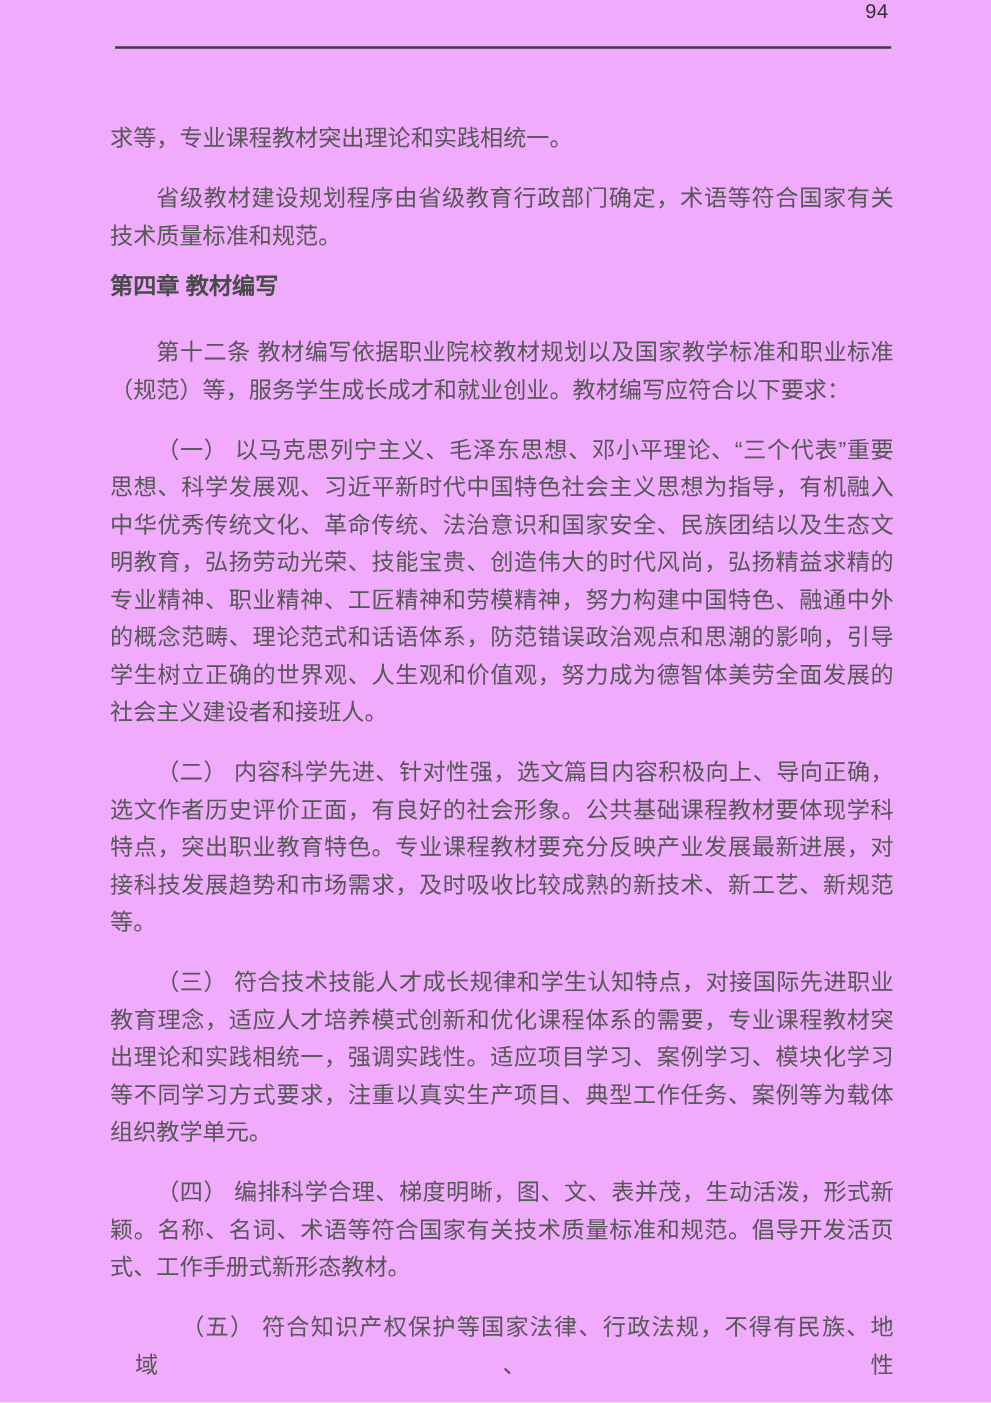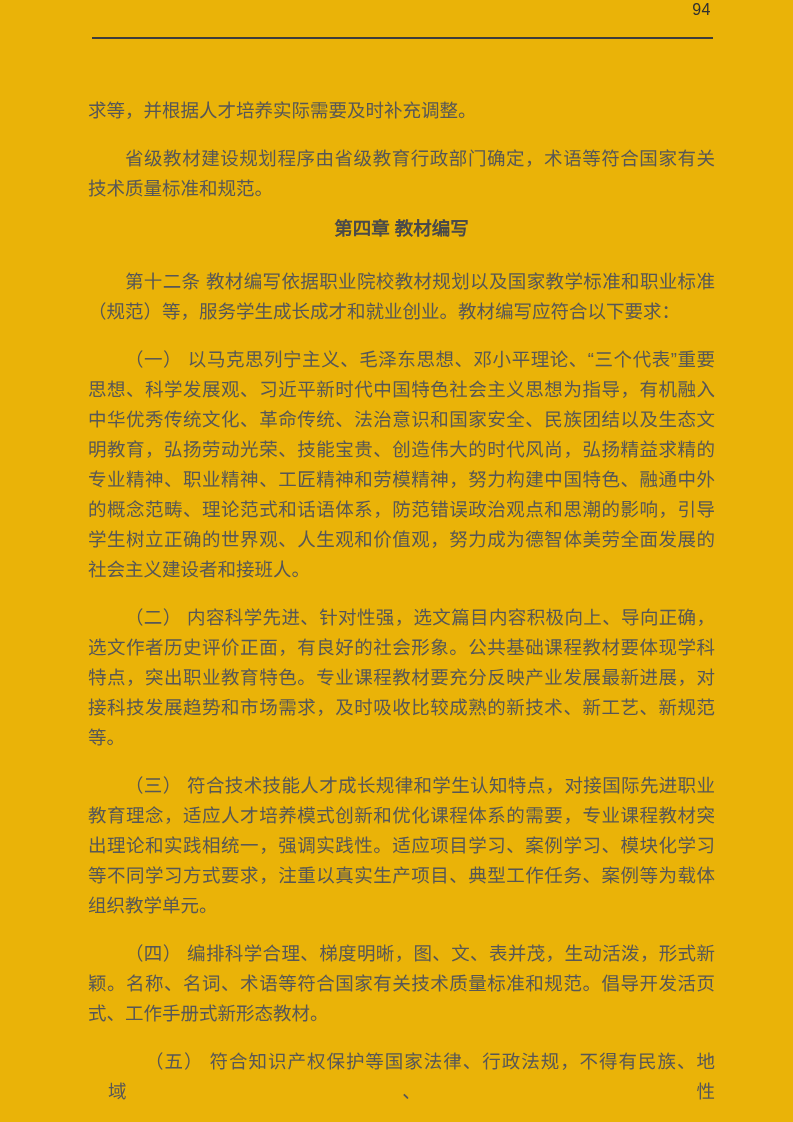--- a/index.html
+++ b/index.html
@@ -5,21 +5,21 @@
   html, body {
     margin: 0;
     padding: 0;
     background: #ffffff;
   }
   .page {
     position: relative;
     width: 793px;
     height: 1122px;
     margin: 0 auto;
-    background: #eab308;
+    background: #f0abfc;
     overflow: hidden;
     font-family: "Liberation Sans", sans-serif;
   }
   .page-header {
     padding: 2px 82px 0 90px;
     text-align: right;
     line-height: 16px;
     height: 16px;
   }
   .page-number {
@@ -51,38 +51,38 @@
   }
   .content p.cutoff {
     text-align-last: justify;
     margin-left: 20px;
   }
   .chapter-title {
     margin: 10px 0 23px 0;
     font-size: 18.5px;
     line-height: 30px;
     font-weight: bold;
-    text-align: center;
+    text-align: left;
     color: #4a4a4a;
   }
 </style>
 </head>
 <body>
 
 <div class="page">
 
   <div class="page-header">
     <span class="page-number">94</span>
   </div>
 
   <div class="header-rule"></div>
 
   <div class="content">
 
-    <p class="continuation">求等，并根据人才培养实际需要及时补充调整。</p>
+    <p class="continuation">求等，专业课程教材突出理论和实践相统一。</p>
 
     <p>省级教材建设规划程序由省级教育行政部门确定，术语等符合国家有关技术质量标准和规范。</p>
 
     <h2 class="chapter-title">第四章 教材编写</h2>
 
     <p>第十二条 教材编写依据职业院校教材规划以及国家教学标准和职业标准（规范）等，服务学生成长成才和就业创业。教材编写应符合以下要求：</p>
 
     <p>（一） 以马克思列宁主义、毛泽东思想、邓小平理论、“三个代表”重要思想、科学发展观、习近平新时代中国特色社会主义思想为指导，有机融入中华优秀传统文化、革命传统、法治意识和国家安全、民族团结以及生态文明教育，弘扬劳动光荣、技能宝贵、创造伟大的时代风尚，弘扬精益求精的专业精神、职业精神、工匠精神和劳模精神，努力构建中国特色、融通中外的概念范畴、理论范式和话语体系，防范错误政治观点和思潮的影响，引导学生树立正确的世界观、人生观和价值观，努力成为德智体美劳全面发展的社会主义建设者和接班人。</p>
 
     <p>（二） 内容科学先进、针对性强，选文篇目内容积极向上、导向正确，选文作者历史评价正面，有良好的社会形象。公共基础课程教材要体现学科特点，突出职业教育特色。专业课程教材要充分反映产业发展最新进展，对接科技发展趋势和市场需求，及时吸收比较成熟的新技术、新工艺、新规范等。</p>

